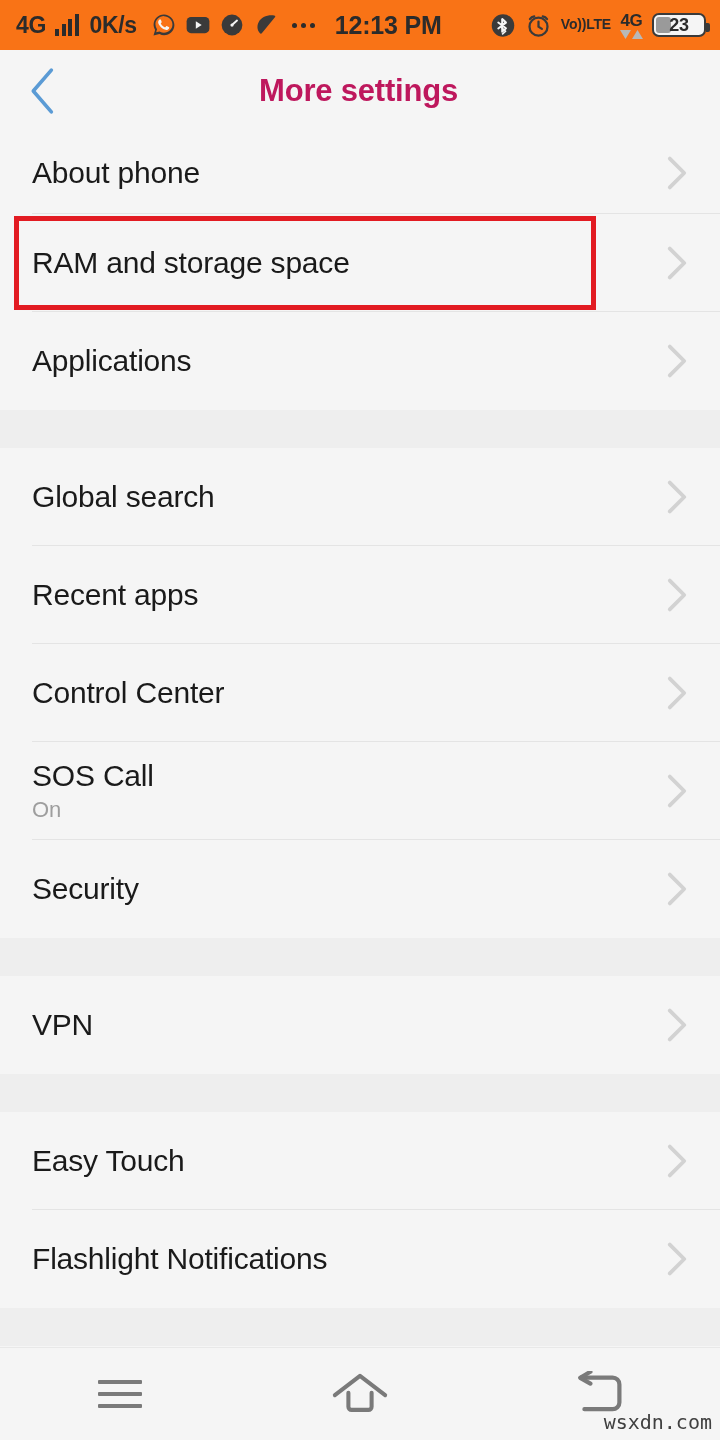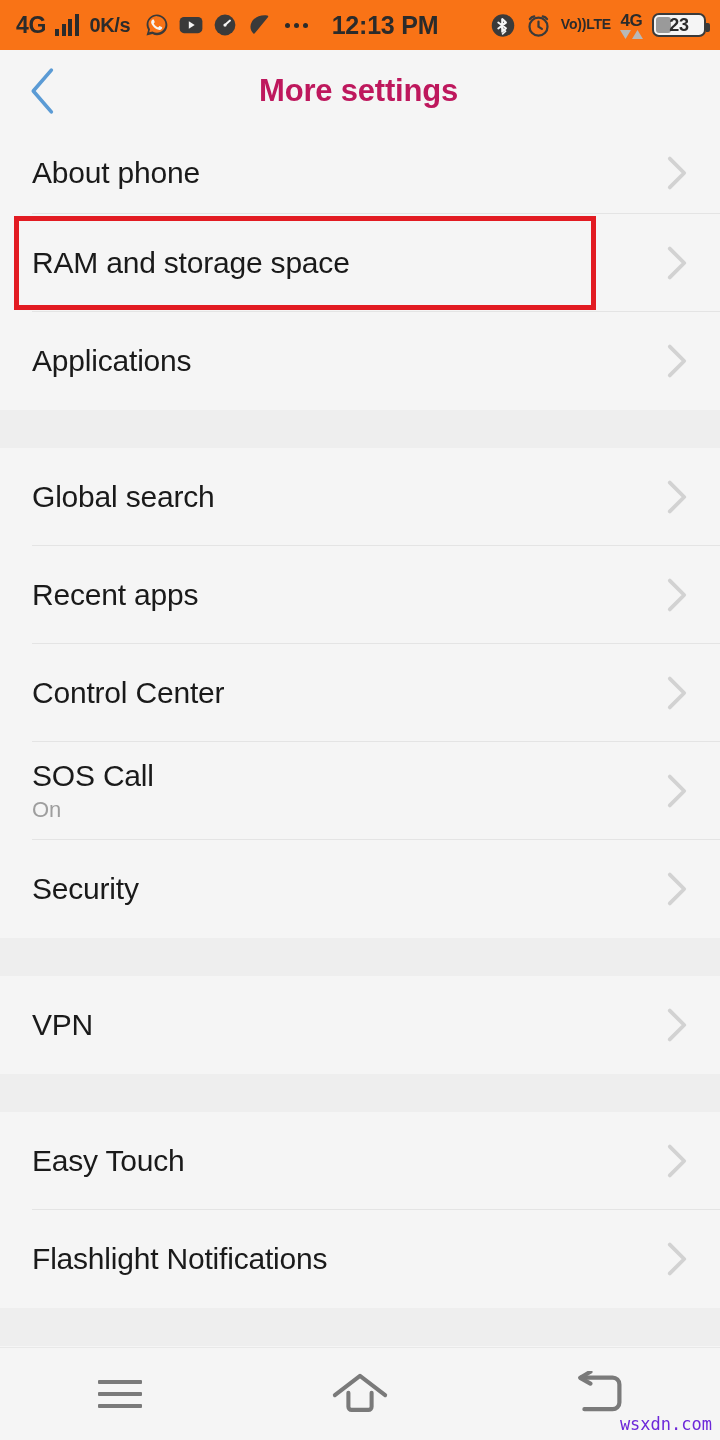--- a/index.html
+++ b/index.html
@@ -43,21 +43,21 @@
     align-items: flex-end;
     gap: 2.5px;
     height: 22px;
   }
   .sb-bars i { display: block; width: 4px; background: #2b2b2b; }
   .sb-bars i:nth-child(1) { height: 7px; }
   .sb-bars i:nth-child(2) { height: 12px; }
   .sb-bars i:nth-child(3) { height: 17px; }
   .sb-bars i:nth-child(4) { height: 22px; }
   .sb-speed {
-    font-size: 20px;
+    font-size: 23px;
     font-weight: 700;
     letter-spacing: -0.4px;
     margin-left: 2px;
   }
   .sb-appicons { display: flex; align-items: center; gap: 8px; margin-left: 5px; }
   .app-ico { width: 26px; height: 26px; display: block; }
   .sb-dots {
     display: flex; align-items: center; gap: 4px; margin-left: 4px;
   }
   .sb-dots i { width: 5px; height: 5px; border-radius: 50%; background: #2b2b2b; display: block; }
@@ -186,22 +186,22 @@
     display: flex;
     align-items: center;
   }
   .nav-btn { flex: 1 1 0; display: flex; align-items: center; justify-content: center; height: 92px; }
   .hamburger { display: flex; flex-direction: column; gap: 8px; }
   .hamburger i { display: block; width: 44px; height: 4px; background: #7a7a7a; border-radius: 1px; }
 
   .watermark {
     position: absolute;
     right: 8px; bottom: 6px;
-    font-size: 17px;
-    color: #6d28d9;
+    font-size: 20px;
+    color: #404040;
     font-family: "DejaVu Sans Mono", monospace;
     letter-spacing: 0px;
     margin-left: 36px;
   }
 </style>
 </head>
 <body>
 
 <div class="status-bar">
   <div class="sb-left">

